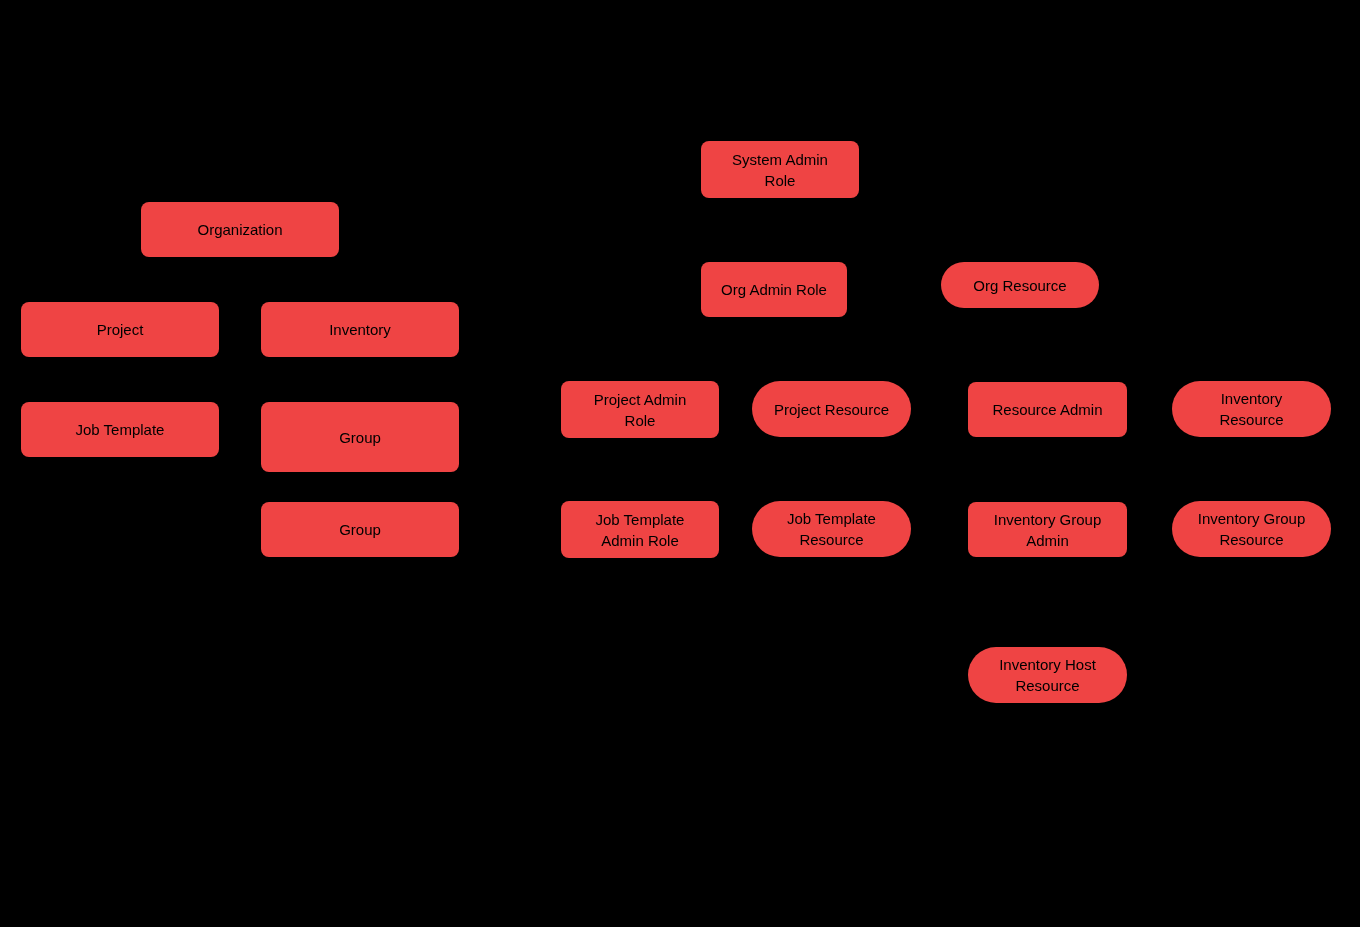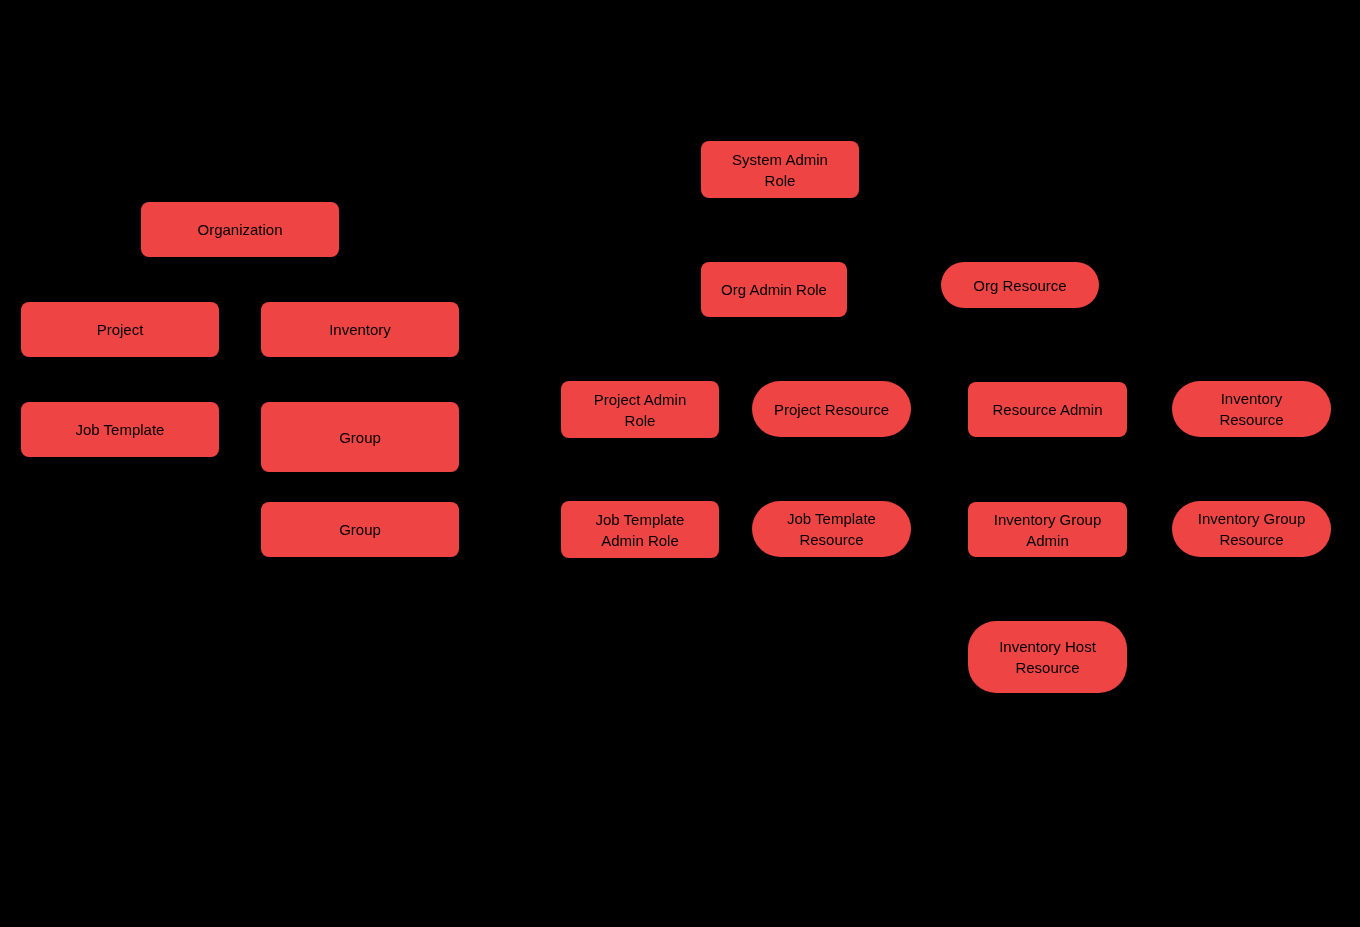--- a/index.html
+++ b/index.html
@@ -112,18 +112,18 @@
   <div class="node rect" style="left:968px; top:502px; width:159px; height:55px;">
     <span class="label">Inventory Group
 Admin</span>
   </div>
 
   <div class="node stadium" style="left:1172px; top:501px; width:159px; height:56px;">
     <span class="label">Inventory Group
 Resource</span>
   </div>
 
-  <div class="node stadium" style="left:968px; top:621px; width:159px; height:72px;">
+  <div class="node stadium" style="left:968px; top:647px; width:159px; height:56px;">
     <span class="label">Inventory Host
 Resource</span>
   </div>
 
 </div>
 
 </body></html>

